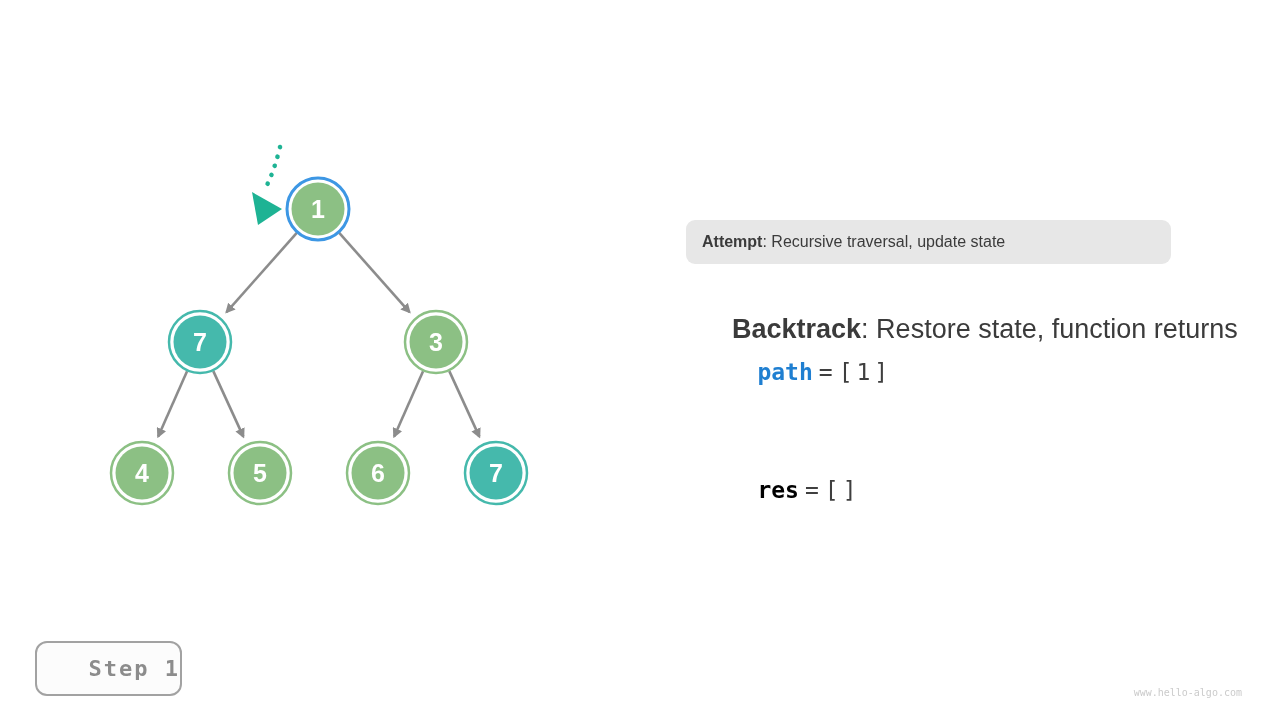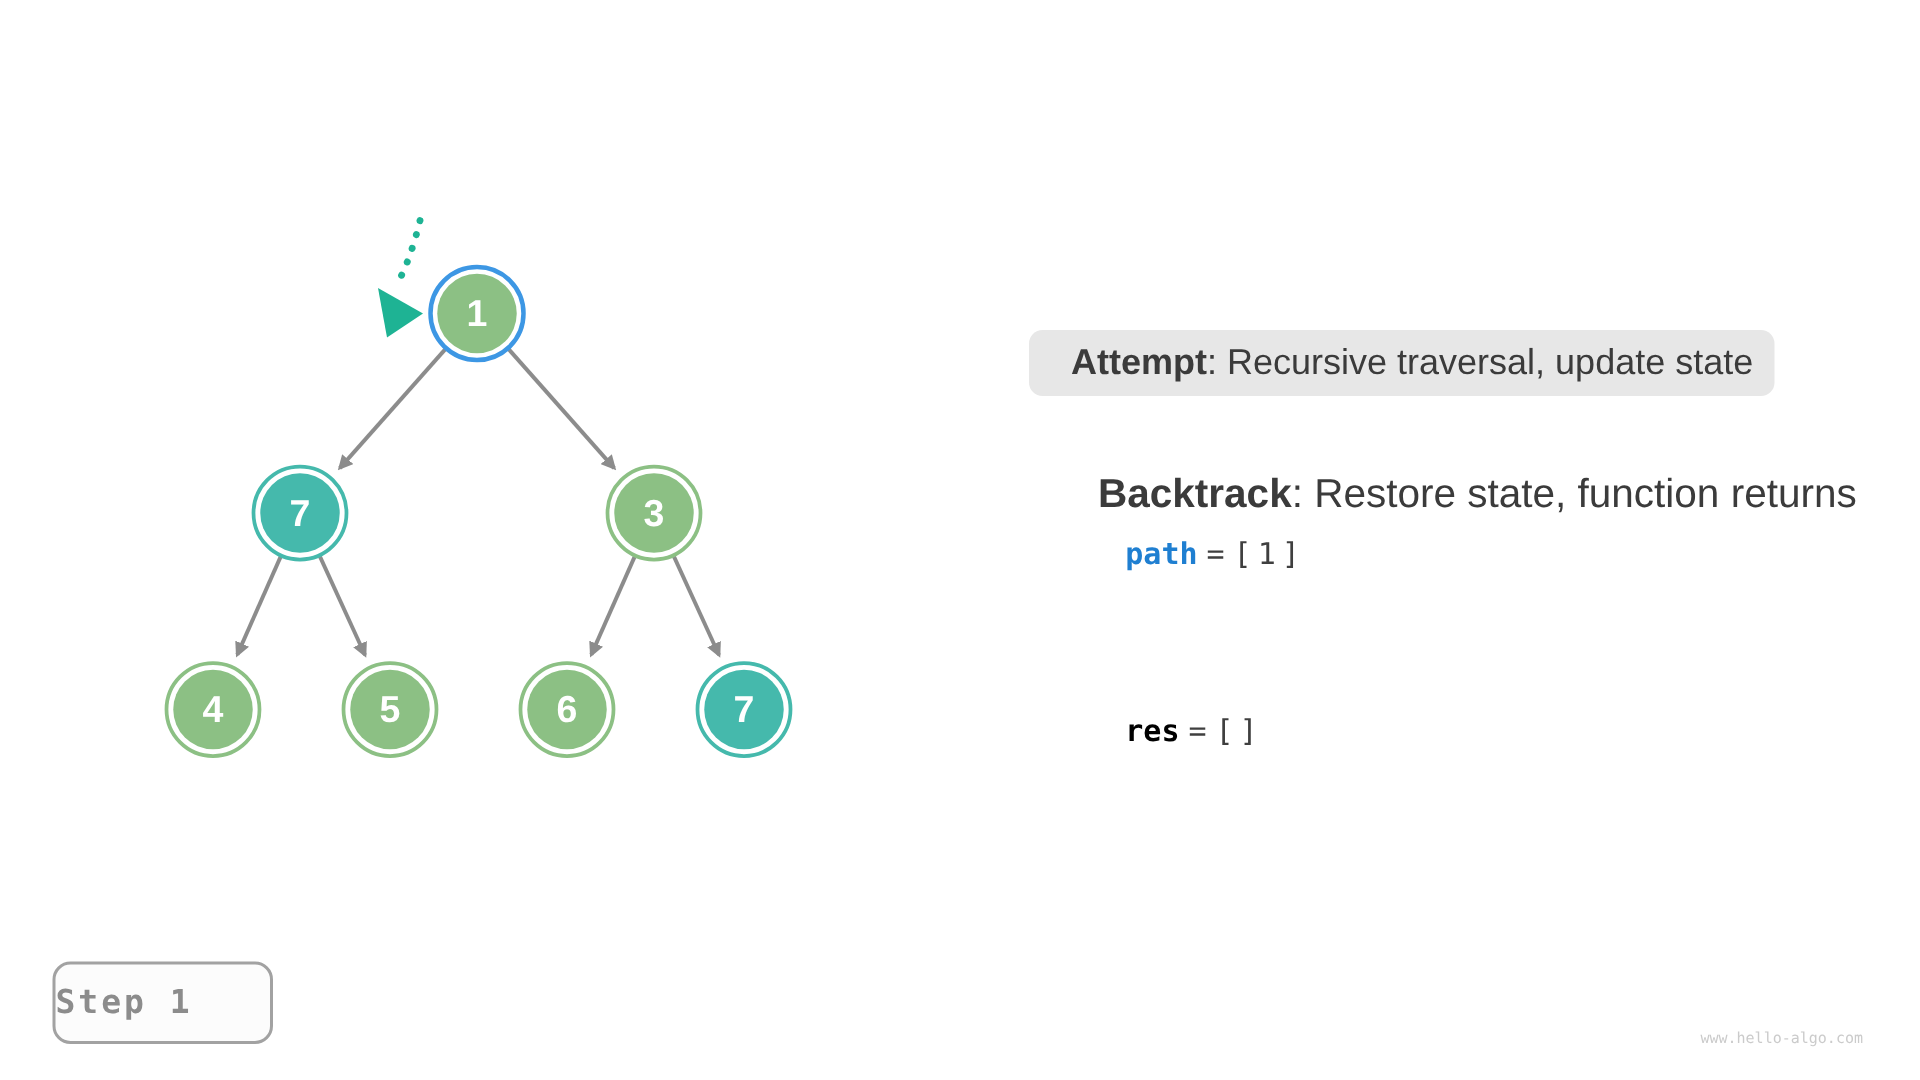--- a/index.html
+++ b/index.html
@@ -19,39 +19,39 @@
   .attempt-box {
     position: absolute;
     left: 686px;
     top: 220px;
     width: 469px;
     height: 44px;
     background: #e7e7e7;
     border-radius: 9px;
     display: flex;
     align-items: center;
-    padding-left: 28px;
-    font-size: 24px;
+    padding-left: 16px;
+    font-size: 16px;
     color: #3b3b3b;
     white-space: pre;
   }
   .backtrack-line {
     position: absolute;
     left: 702px;
     top: 283px;
     font-size: 27px;
     color: #3b3b3b;
     white-space: pre;
   }
   .bold-label { font-weight: bold; }
   .code-line {
     position: absolute;
     left: 702px;
     font-family: "DejaVu Sans Mono", monospace;
-    font-size: 20px;
+    font-size: 23px;
     color: #3f3f3f;
     white-space: pre;
   }
   .code-path { top: 333px; }
   .code-res  { top: 451px; }
   .code-var { font-weight: bold; }
   .code-var.blue { color: #1f7fd1; }
   .code-var.teal { color: #000000; }
   .code-eq { margin: 0 6px; }
   .code-val { letter-spacing: 4px; }
@@ -59,21 +59,21 @@
     position: absolute;
     left: 35px;
     top: 641px;
     width: 143px;
     height: 51px;
     background: #fcfcfc;
     border: 2px solid #a2a2a2;
     border-radius: 12px;
     display: flex;
     align-items: center;
-    justify-content: flex-start;
+    justify-content: flex-end;
     font-family: "DejaVu Sans Mono", monospace;
     font-size: 22px;
     font-weight: bold;
     color: #8c8c8c;
     letter-spacing: 2px;
   }
   .watermark {
     position: absolute;
     right: 38px;
     bottom: 22px;

